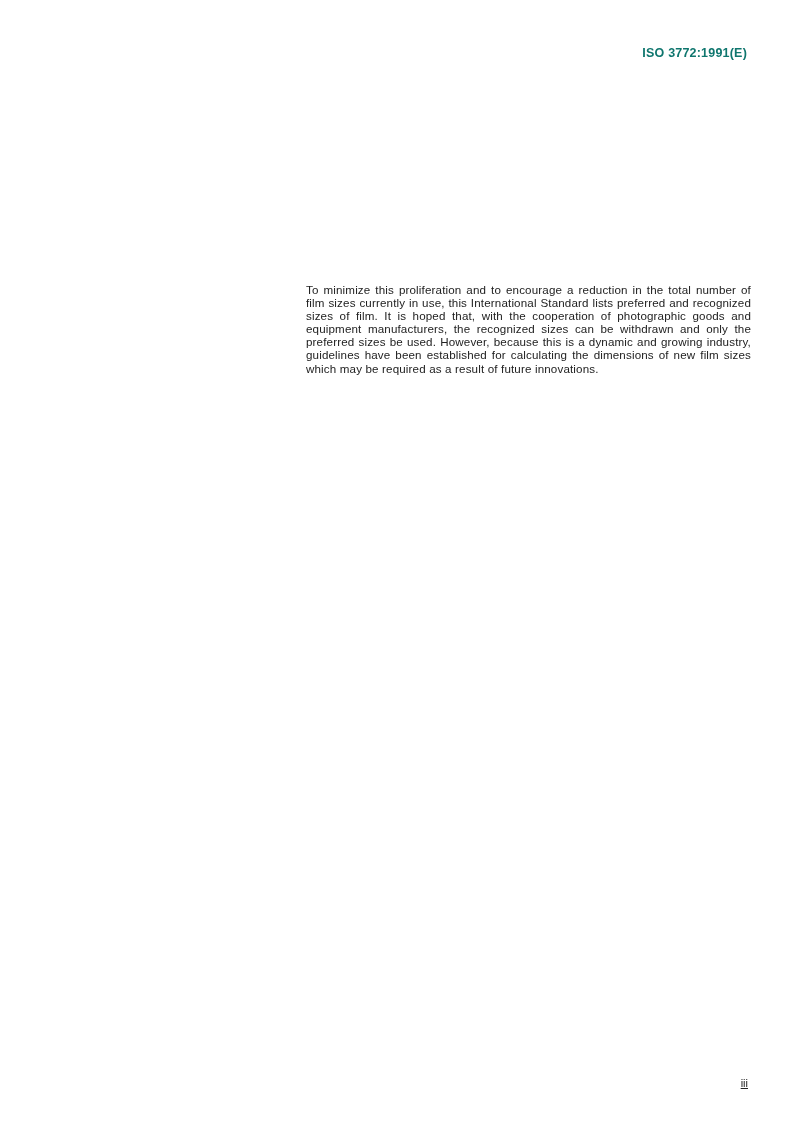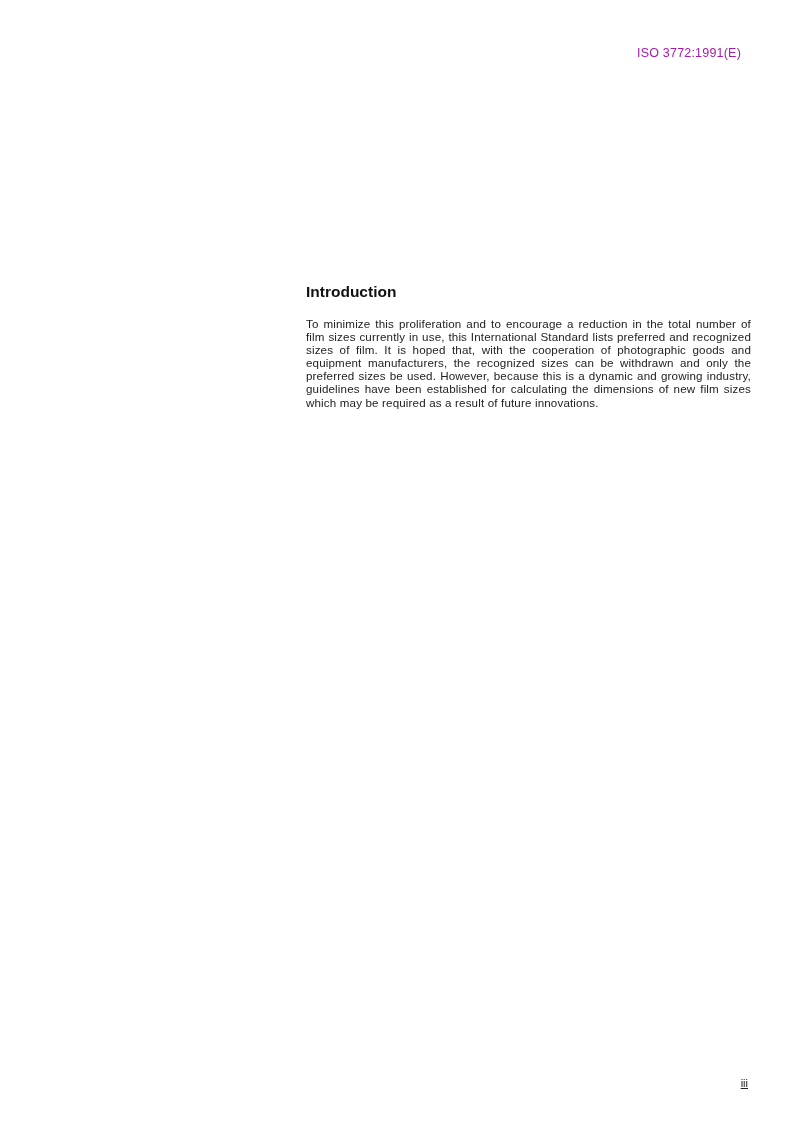--- a/index.html
+++ b/index.html
@@ -1,25 +1,24 @@
 <!DOCTYPE html>
 <html><head>
 <meta charset="utf-8">
 <style>
   html, body { margin: 0; padding: 0; background: #ffffff; }
   body { width: 793px; height: 1121px; position: relative; overflow: hidden; font-family: "Liberation Sans", "DejaVu Sans", sans-serif; color: #1a1a1a; }
-  .header-id { position: absolute; top: 46px; right: 52px; font-weight: normal; font-size: 12.5px; letter-spacing: 0.2px; color: #a21caf; }
+  .header-id { position: absolute; top: 46px; right: 46px; font-weight: bold; font-size: 12.5px; letter-spacing: 0.2px; color: #0f766e; }
   .content { position: absolute; left: 306px; top: 283px; width: 445px; }
   .title { font-weight: bold; font-size: 15.5px; margin: 0 0 16px 0; color: #111; }
   .para { font-size: 11.6px; line-height: 13.1px; text-align: justify; margin: 0 0 8px 0; color: #222; letter-spacing: 0.15px; }
   .page-num { position: absolute; top: 1077px; right: 45px; font-size: 11px; color: #222; text-decoration: underline; }
 </style>
 </head>
 <body>
 
 <div class="header-id">ISO 3772:1991(E)</div>
 
 <div class="content">
-  <h2 class="title">Introduction</h2>
   <p class="para">To minimize this proliferation and to encourage a reduction in the total number of film sizes currently in use, this International Standard lists preferred and recognized sizes of film. It is hoped that, with the co­operation of photographic goods and equipment manufacturers, the re­cognized sizes can be withdrawn and only the preferred sizes be used. However, because this is a dynamic and growing industry, guidelines have been established for calculating the dimensions of new film sizes which may be required as a result of future innovations.</p>
 </div>
 
 <div class="page-num">iii</div>
 
 </body></html>

